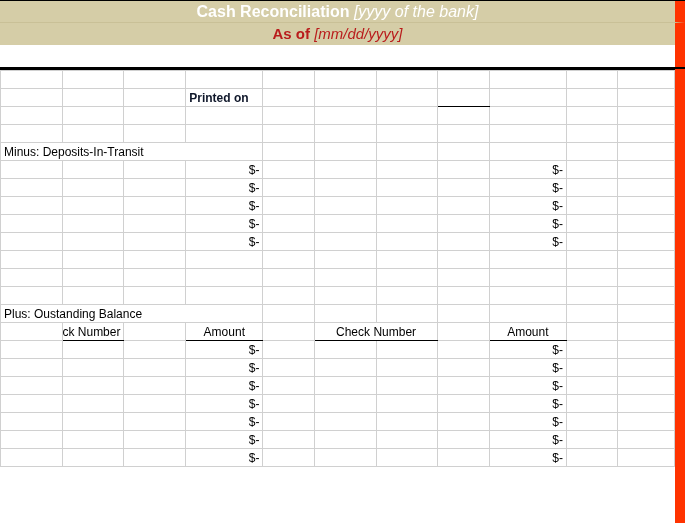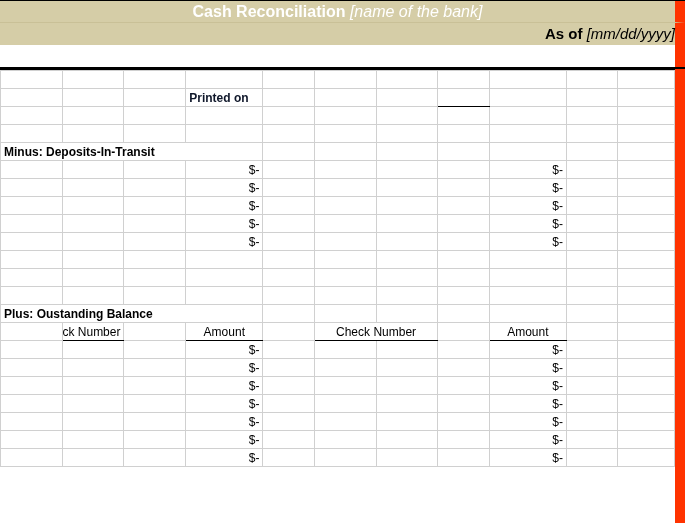--- a/index.html
+++ b/index.html
@@ -26,22 +26,22 @@
     font-weight: bold;
     font-size: 16px;
     line-height: 22px;
     border-right: 10px solid #ff3300;
     border-bottom: 1px solid #c9c097;
   }
   .header1 .italic { font-style: italic; font-weight: normal; }
   .header2 {
     background: #d5cda7;
     height: 22px;
-    text-align: right;
-    color: #000000;
+    text-align: center;
+    color: #b91c1c;
     font-weight: bold;
     font-size: 15px;
     line-height: 22px;
     border-right: 10px solid #ff3300;
   }
   .header2 .italic { font-style: italic; font-weight: normal; }
   .gap {
     height: 22px;
     border-right: 10px solid #ff3300;
     background: #fff;
@@ -65,32 +65,32 @@
   }
   .redcol {
     position: absolute;
     right: 0;
     top: 68px;
     bottom: 0;
     width: 10px;
     background: #ff3300;
   }
   .blue { color: #0f172a; font-weight: bold; }
-  .bold { font-weight: bold; }
+  .bold { font-weight: normal; }
   .right { text-align: right; }
   .center { text-align: center; }
   .under { border-bottom: 1px solid #000 !important; }
   .cutleft { direction: rtl; text-align: left; }
 </style>
 </head>
 <body>
 
 <div class="wrap">
   <div class="header1">
-    <span>Cash Reconciliation </span><span class="italic">[name of the bank]</span>
+    <span>Cash Reconciliation </span><span class="italic">[yyyy of the bank]</span>
   </div>
   <div class="header2">
     <span>As of </span><span class="italic">[mm/dd/yyyy]</span>
   </div>
   <div class="gap"></div>
   <div class="thickline"></div>
 
   <table>
     <colgroup>
       <col style="width:60px">

